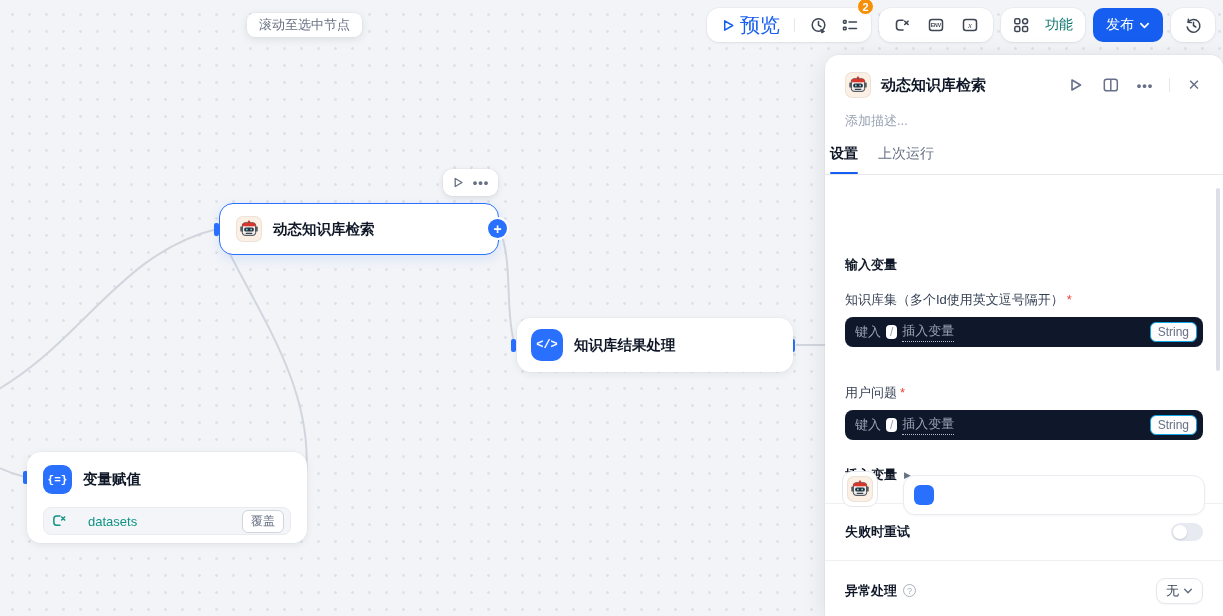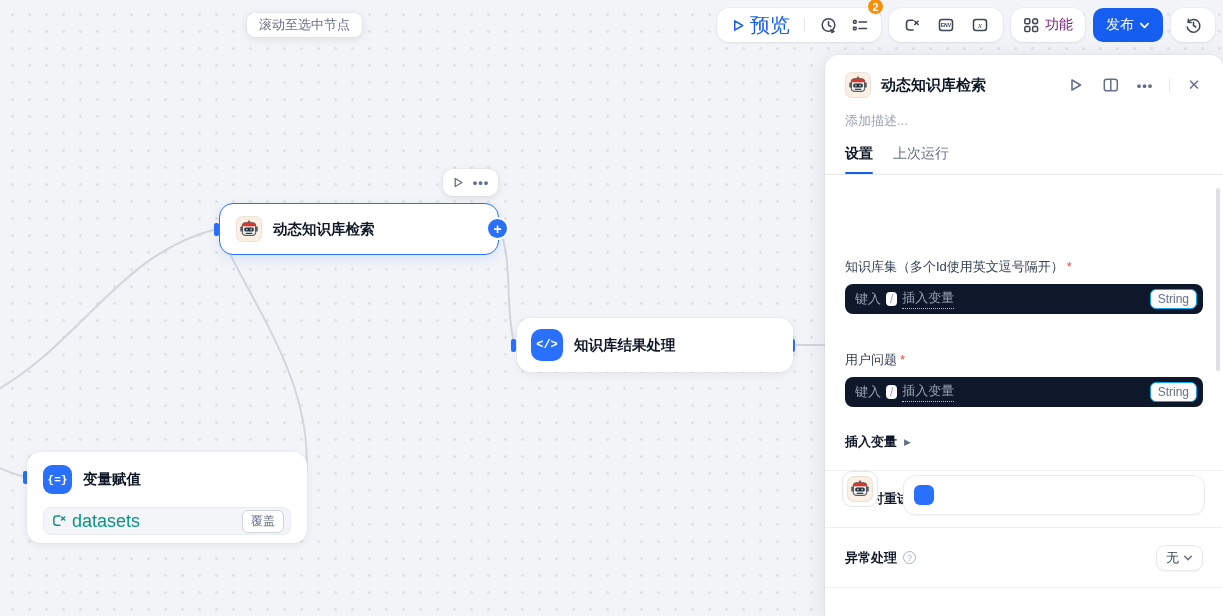--- a/index.html
+++ b/index.html
@@ -43,21 +43,21 @@
     display:flex; align-items:center; justify-content:center; flex:0 0 auto;
     font-family:"Liberation Mono","DejaVu Sans Mono",monospace; font-weight:700; font-size:12px; }
   .node-processor .node-title { margin-left:11px; }
 
   .node-assigner { left:27px; top:452px; width:280px; height:91px; display:block; padding:13px 16px 0 16px; }
   .assigner-head { display:flex; align-items:center; }
   .blue-chip.sm { width:29px; height:29px; border-radius:9px; font-size:11px; }
   .node-assigner .node-title { margin-left:11px; }
   .assigner-row { margin-top:13px; height:28px; background:#f4f5f8; border:1px solid #e9ebef; border-radius:8px;
     display:flex; align-items:center; padding:0 6px 0 8px; }
-  .assigner-var { margin-left:6px; font-size:18px; color:#0e9384; flex:1 1 auto; }
+  .assigner-var { margin-left:22px; font-size:13px; color:#0e9384; flex:1 1 auto; }
   .write-badge { background:#fff; border:1px solid #d0d5dd; border-radius:6px; padding:2px 8px;
     font-size:12px; color:#667085; }
 
   
   .tooltip { position:absolute; left:247px; top:13px; height:24px; padding:0 12px; z-index:6;
     background:#fff; border-radius:8px; box-shadow:0 2px 8px rgba(16,24,40,.10), 0 0 0 .5px rgba(16,24,40,.04);
     display:flex; align-items:center; font-size:13px; color:#676f83; }
 
   
   .topbar { position:absolute; top:8px; right:8px; display:flex; gap:8px; z-index:6; align-items:flex-start; }
@@ -67,37 +67,37 @@
     border-radius:7px; color:#3e4654; cursor:pointer; }
   .g1 { padding:0 8px 0 10px; gap:6px; }
   .preview-btn { display:flex; align-items:center; gap:5px; color:#155eef; font-size:20px; font-weight:500;
     cursor:pointer; padding:0 4px; }
   .vdiv { width:1px; height:14px; background:#e4e7ec; margin:0 4px; }
   .badge-wrap { position:relative; }
   .count-badge { position:absolute; top:-14px; right:-11px; min-width:17px; height:17px; padding:0 4px;
     background:#f79009; border:1.5px solid #fff; border-radius:999px; color:#fff; font-size:11px; font-weight:700;
     display:flex; align-items:center; justify-content:center; }
   .g2 { padding:0 10px; gap:8px; }
-  .g3 { padding:0 12px; gap:6px; font-size:14px; font-weight:500; color:#701a75; cursor:pointer; }
+  .g3 { padding:0 12px; gap:16px; font-size:14px; font-weight:500; color:#0f766e; cursor:pointer; }
   .publish-btn { height:34px; background:#155eef; border:none; border-radius:10px; color:#fff; font-size:14px;
     font-weight:500; display:flex; align-items:center; gap:5px; padding:0 13px; cursor:pointer;
     font-family:inherit; }
   .g4 { padding:0 9px; }
 
   
   .panel { position:absolute; left:825px; top:55px; width:398px; height:561px; background:#fff; z-index:10;
     border-radius:14px 12px 0 0; box-shadow:0 4px 24px rgba(16,24,40,.10), 0 0 0 .5px rgba(16,24,40,.05); }
   .panel-header { padding:17px 18px 0 20px; display:flex; align-items:center; }
   .panel-title { margin-left:10px; font-size:15px; font-weight:700; color:#101828; flex:1 1 auto; }
   .panel-actions { display:flex; align-items:center; gap:13px; color:#67708a; }
   .panel-actions .ic { display:flex; align-items:center; justify-content:center; width:22px; height:22px;
     cursor:pointer; }
   .pdiv { width:1px; height:14px; background:#e4e7ec; }
   .desc { margin:14px 20px 0 20px; font-size:13px; color:#98a2b3; }
-  .tabs { margin:15px 20px 0 20px; display:flex; gap:20px; border-bottom:none;text-align:right; }
+  .tabs { margin:15px 20px 0 5px; display:flex; gap:20px; border-bottom:none;text-align:right; }
   .tab { font-size:14px; padding-bottom:11px; cursor:pointer; position:relative; }
   .tab.active { color:#101828; font-weight:700; }
   .tab.active::after { content:""; position:absolute; left:0; right:0; bottom:0; height:2.5px;
     background:#155eef; border-radius:2px; }
   .tab.inactive { color:#667085; }
   .tab-line { height:1px; background:#e6e8ec; }
 
   .panel-body { position:absolute; top:186px; bottom:0; left:0; right:0; padding:0 20px; overflow:hidden; }
   .sec-title { margin-top:15px; font-size:13px; font-weight:700; color:#101828; }
   .field-label { margin-top:17px; font-size:13px; color:#344054; }
@@ -347,20 +347,21 @@
 
     <div class="desc">添加描述...</div>
 
     <div class="tabs">
       <span class="tab active">设置</span>
       <span class="tab inactive">上次运行</span>
     </div>
     <div class="tab-line"></div>
 
     <div class="panel-body">
+      <div class="sec-title">输入变量</div>
 
       <div class="field-label">
         <span>知识库集（多个Id使用英文逗号隔开）</span><span class="req">*</span>
       </div>
       <div class="pinput">
         <span class="ph">
           <span>键入</span>
           <span class="slash-chip">/</span>
           <span class="dotted">插入变量</span>
         </span>

